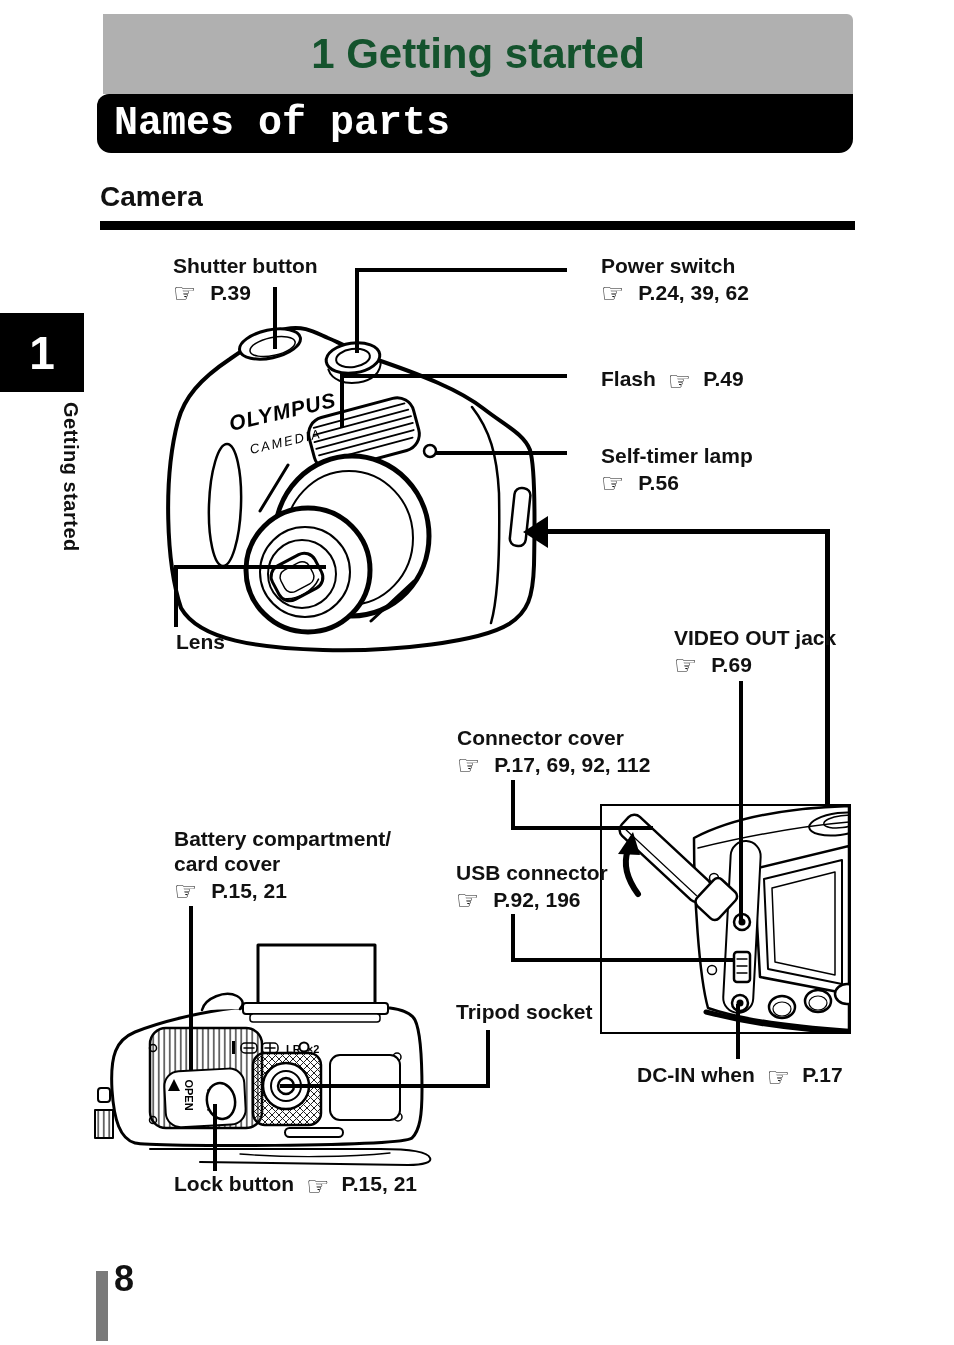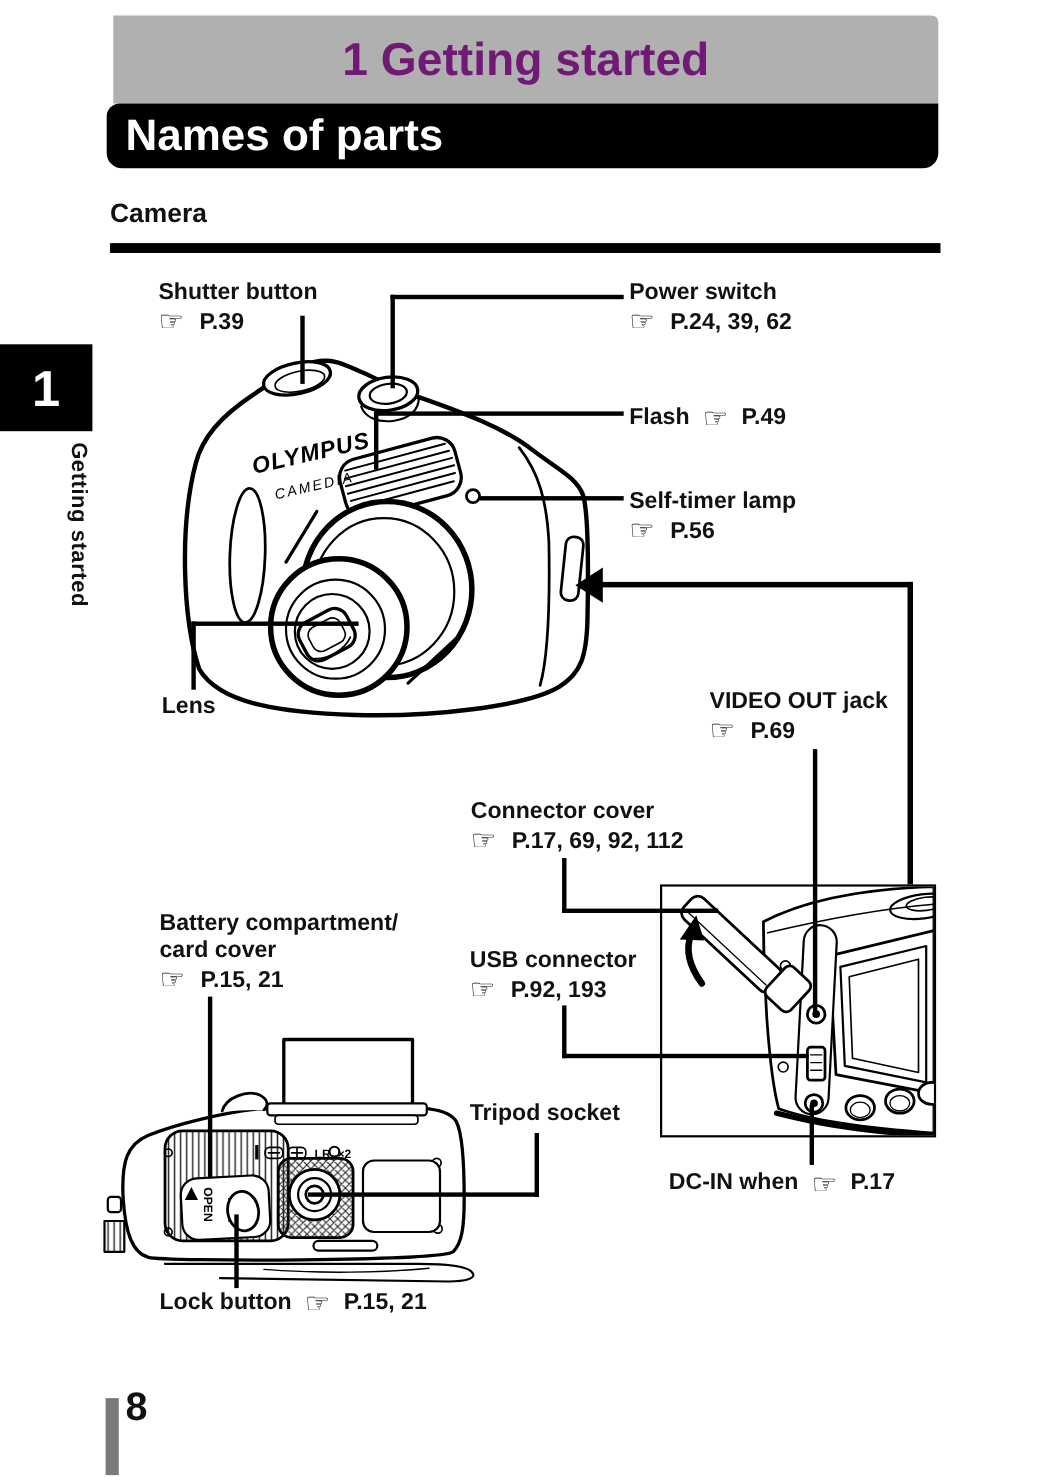--- a/index.html
+++ b/index.html
@@ -3,42 +3,42 @@
 <meta charset="utf-8">
 <style>
   html,body{margin:0;padding:0;background:#fff;}
   #page{
     position:relative;width:954px;height:1345px;background:#fff;overflow:hidden;
     font-family:"Liberation Sans","DejaVu Sans",sans-serif;color:#111;
   }
   .banner-chapter{
     position:absolute;left:103px;top:14px;width:750px;height:80px;
     background:#b0b0b0;display:flex;align-items:center;justify-content:center;
-    font-size:42px;font-weight:bold;color:#701a75;border-radius:0 6px 0 0;
+    font-size:42px;font-weight:bold;color:#14532d;border-radius:0 6px 0 0;
   }
   .banner-section{
     position:absolute;left:97px;top:94px;width:756px;height:59px;
     background:#000;display:flex;align-items:center;
     font-size:40px;font-weight:bold;color:#fff;padding-left:0;
     border-radius:12px 0 14px 14px;
   }
-  .banner-section span{margin-left:17px;}
-  .h-camera{position:absolute;left:100px;top:181px;font-size:24px;font-weight:bold;}
+  .banner-section span{margin-left:17px;font-family:Liberation Mono, monospace;}
+  .h-camera{position:absolute;left:100px;top:181px;font-size:28px;font-weight:bold;}
   .rule{position:absolute;left:100px;top:221px;width:755px;height:9px;background:#000;}
   .side-tab{
     position:absolute;left:0;top:313px;width:84px;height:79px;background:#000;
     display:flex;align-items:center;justify-content:center;
     color:#fff;font-size:46px;font-weight:bold;
   }
   .side-tab-label{
     position:absolute;left:82px;top:402px;
     transform:rotate(90deg);transform-origin:top left;
     font-size:20px;font-weight:bold;white-space:nowrap;letter-spacing:0.5px;
   }
-  .lbl{position:absolute;font-size:21px;font-weight:bold;line-height:25px;white-space:nowrap;z-index:30;}
+  .lbl{position:absolute;font-size:21px;font-weight:bold;line-height:25px;white-space:nowrap;z-index:30;margin-left:29px;}
   .row{display:flex;gap:12px;align-items:flex-start;}
   .ref-row{display:flex;gap:14px;align-items:baseline;height:26px;}
   .ptr{font-family:"DejaVu Sans",sans-serif;font-size:26px;line-height:1;position:relative;top:2px;font-weight:normal;}
   .desc{font-weight:normal;font-size:20px;line-height:25px;}
   .ln{position:absolute;background:#000;z-index:20;}
   .arrow-head{
     position:absolute;left:523px;top:516px;width:0;height:0;z-index:20;
     border-right:25px solid #000;border-top:16px solid transparent;border-bottom:16px solid transparent;
   }
   .sidebox{position:absolute;left:600px;top:804px;width:247px;height:226px;border:2px solid #000;z-index:10;}
@@ -309,21 +309,21 @@
     <div class="ref-row">
       <span class="ptr">☞</span>
       <span>P.15, 21</span>
     </div>
   </div>
 
   <div class="lbl" style="left:427px;top:860px">
     <div>USB connector</div>
     <div class="ref-row">
       <span class="ptr">☞</span>
-      <span>P.92, 193</span>
+      <span>P.92, 196</span>
     </div>
   </div>
 
   <div class="lbl" style="left:427px;top:999px">
     <div>Tripod socket</div>
   </div>
 
   <div class="lbl row" style="left:608px;top:1062px">
     <span>DC-IN when</span>
     <span class="ptr">☞</span>

